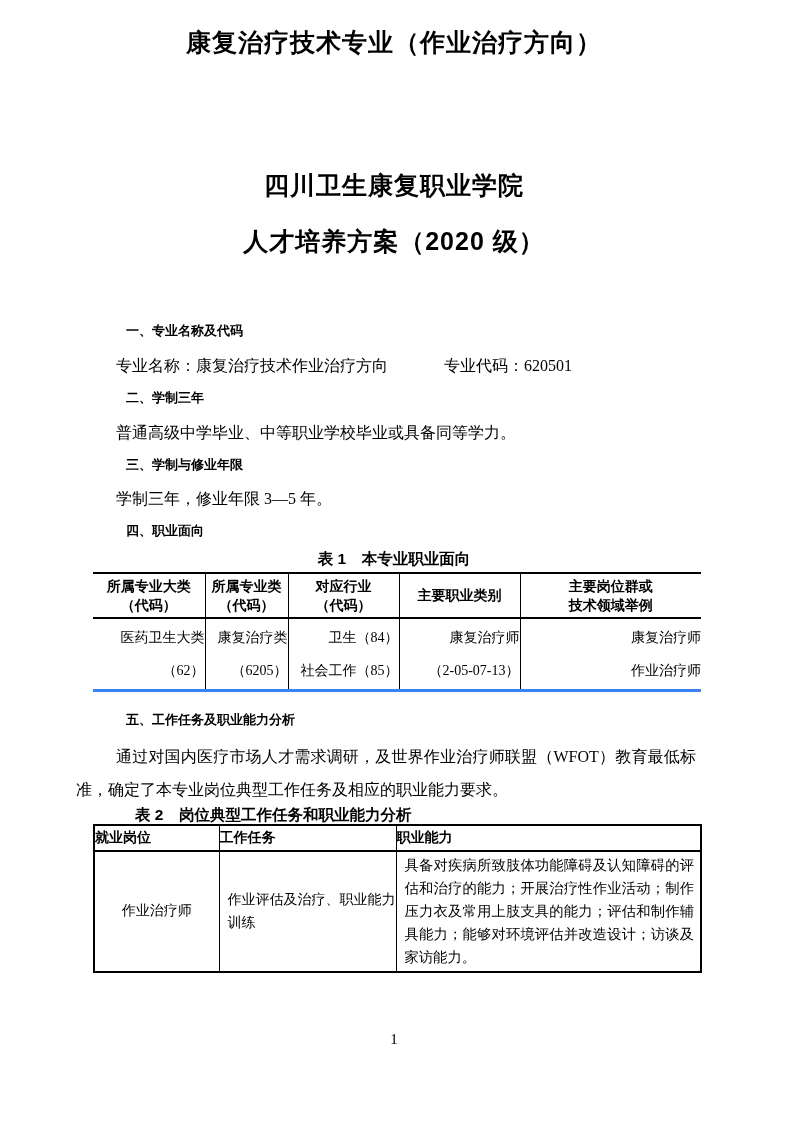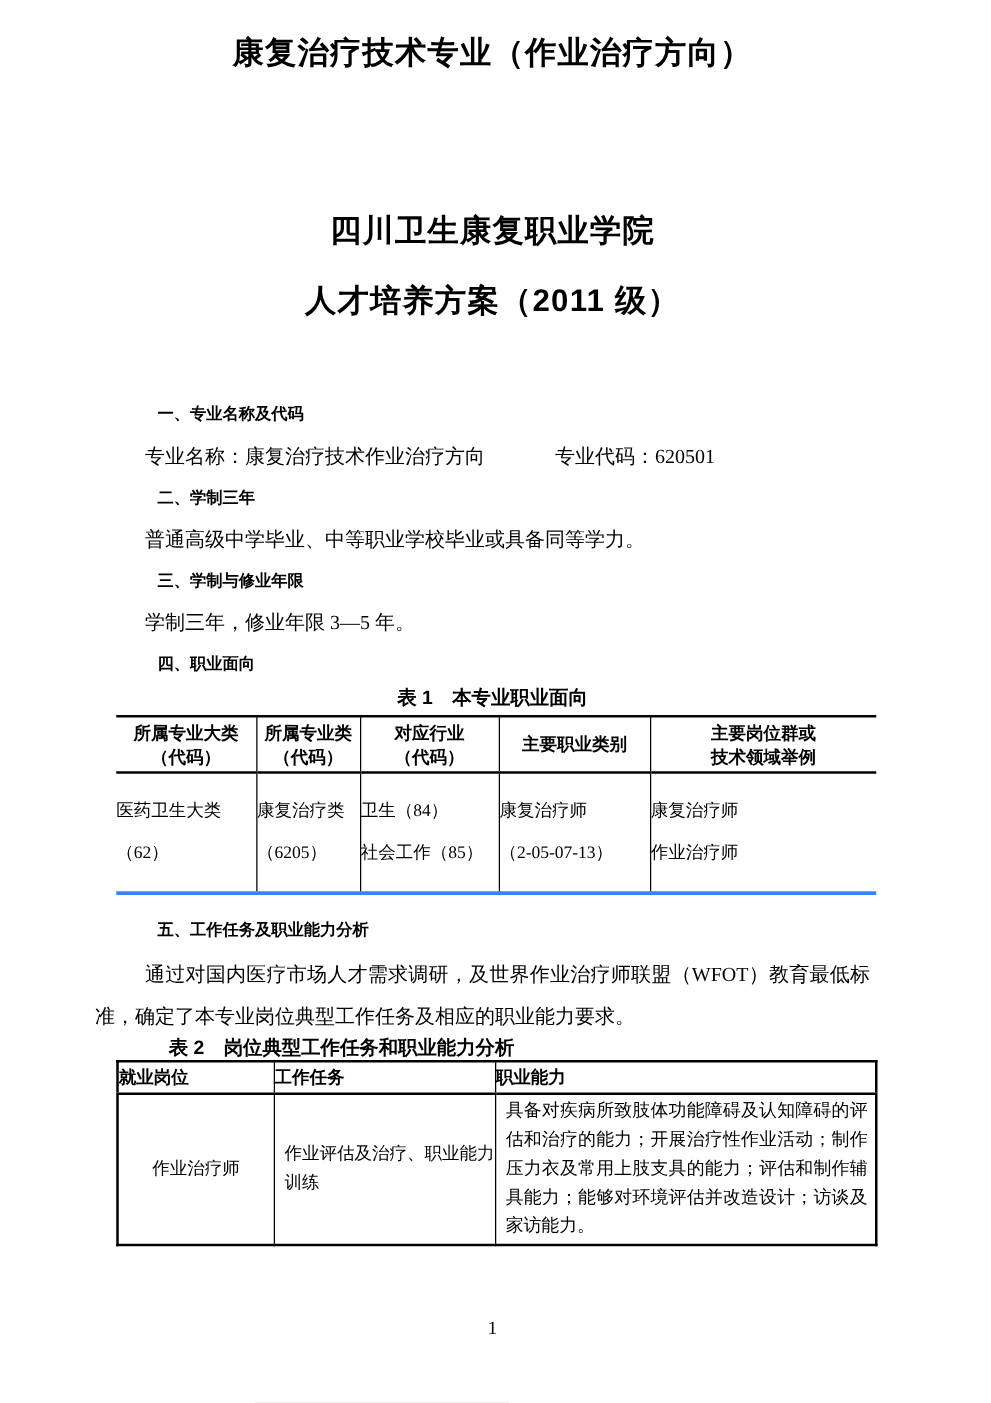--- a/index.html
+++ b/index.html
@@ -75,22 +75,22 @@
     font-family: "Liberation Sans", "DejaVu Sans", sans-serif;
     font-weight: bold;
     height: 45px;
     text-align: center;
     vertical-align: middle;
     line-height: 19px;
     white-space: pre-line;
     border-bottom: 2px solid #000;
   }
   .t1 tbody td {
-    height: 96px;
-    text-align: left;
+    height: 72px;
+    text-align: right;
     vertical-align: middle;
     line-height: 33px;
     white-space: pre-line;
   }
   .t1 td { border-right: 1px solid #000; }
   .t1 td:last-child { border-right: none; }
   .t2 { width: 607px; border: 2px solid #000; }
   .t2 td { border: 1px solid #000; }
   .t2 thead td {
     font-family: "Liberation Sans", "DejaVu Sans", sans-serif;
@@ -111,21 +111,21 @@
     line-height: 20px;
   }
 </style>
 </head>
 <body>
 
 <div class="page">
 
   <div class="doc-title t-2">康复治疗技术专业（作业治疗方向）</div>
   <div class="doc-title t-1">四川卫生康复职业学院</div>
-  <div class="doc-title t-3">人才培养方案（2011 级）</div>
+  <div class="doc-title t-3">人才培养方案（2020 级）</div>
 
   <div class="sec-heading h-1">一、专业名称及代码</div>
   <div class="body-line p-1">
     <span>专业名称：康复治疗技术作业治疗方向</span><span class="code-span">专业代码：620501</span>
   </div>
 
   <div class="sec-heading h-2">二、学制三年</div>
   <div class="body-line p-2">普通高级中学毕业、中等职业学校毕业或具备同等学力。</div>
 
   <div class="sec-heading h-3">三、学制与修业年限</div>

